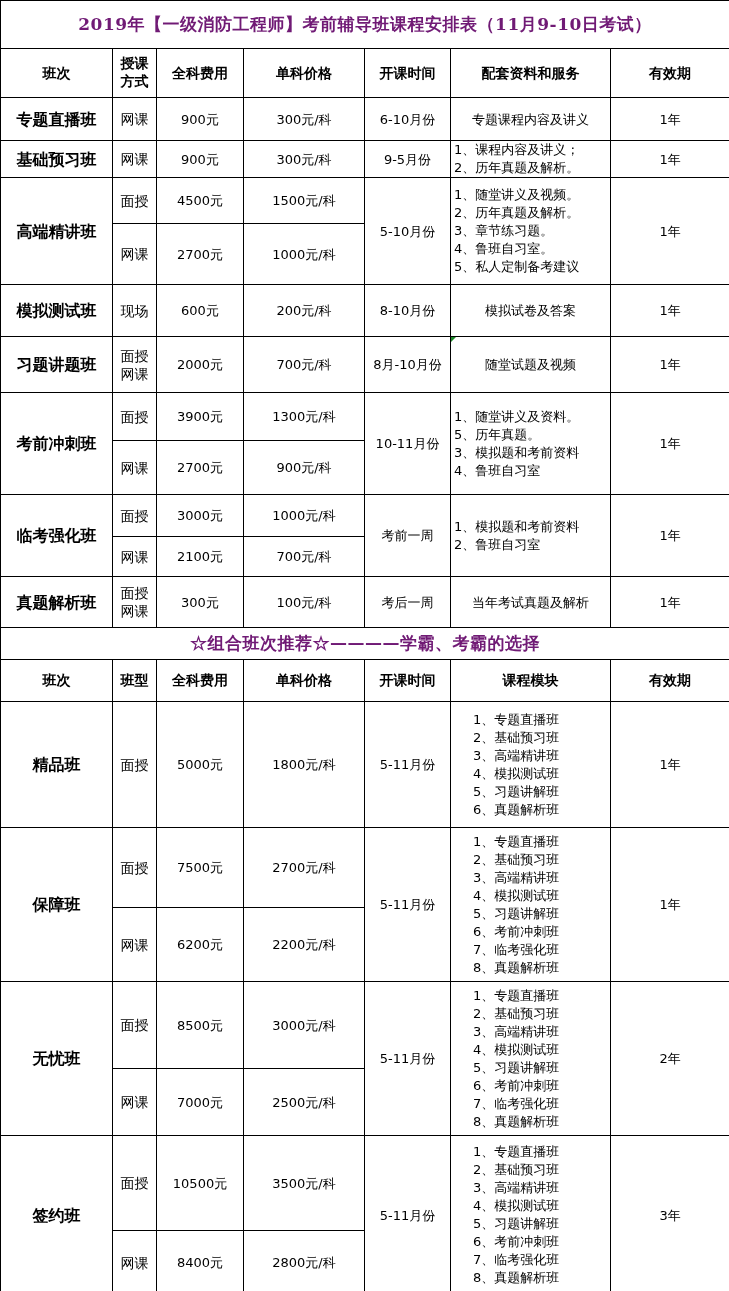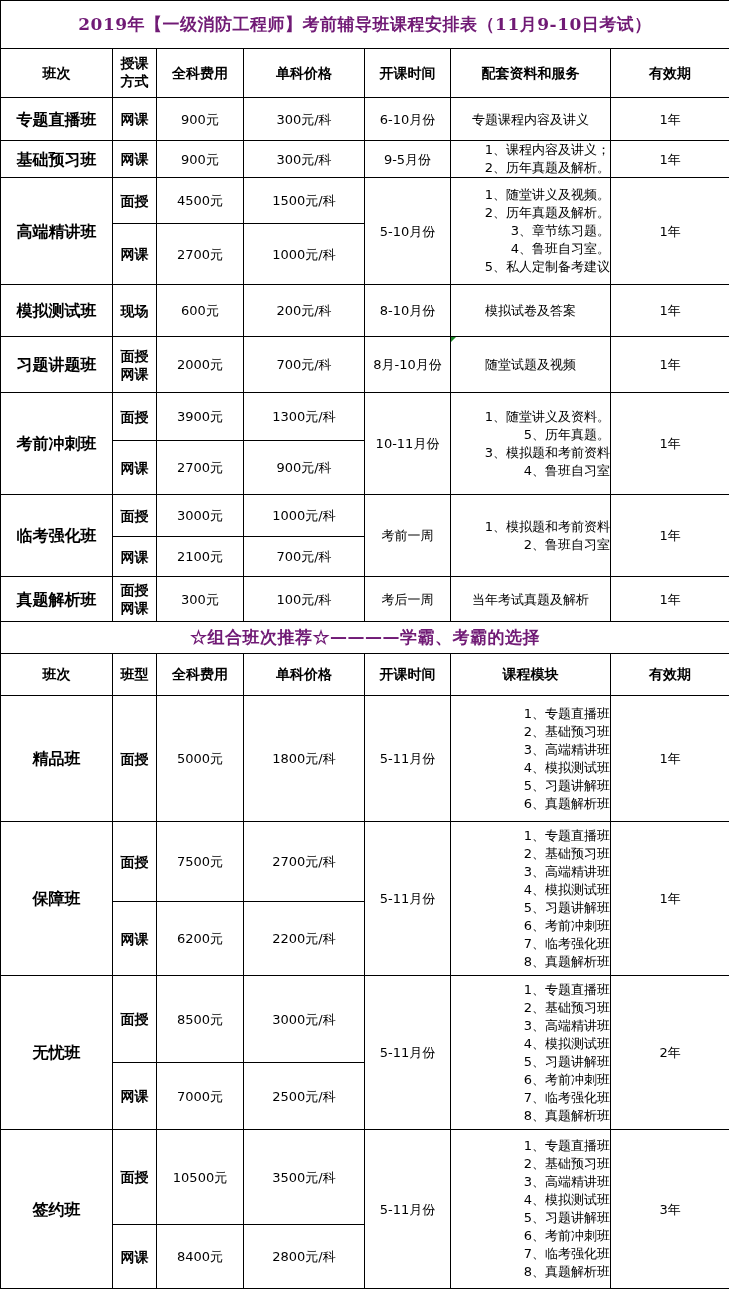--- a/index.html
+++ b/index.html
@@ -2,24 +2,24 @@
 <html><head>
 <meta charset="utf-8">
 <style>
   html, body { margin:0; padding:0; background:#ffffff; }
   body { width:729px; height:1291px; overflow:hidden; font-family:"DejaVu Sans", "Liberation Sans", sans-serif; color:#000; }
   table { border-collapse:collapse; table-layout:fixed; width:729px; }
   td { border:1.5px solid #000; text-align:center; vertical-align:middle; padding:0; font-size:13px; line-height:17px; position:relative; }
   .title { color:#701a75; font-family:"DejaVu Serif", "Liberation Serif", serif; font-weight:bold; font-size:17px; letter-spacing:0.5px; }
   .hdr { font-weight:bold; font-size:14px; }
   .cls { font-weight:bold; font-size:16px; }
-  .mode { font-weight:bold; font-size:14px; line-height:18px; }
+  .mode { font-weight:normal; font-size:14px; line-height:18px; }
   .svc { text-align:left; padding-left:3px; font-size:13px; line-height:18px; }
-  .mods { text-align:left; padding-left:30px; font-size:13px; line-height:18px; }
-  .mods div, .svc div { white-space:nowrap;text-align:right; }
+  .mods { text-align:left; padding-left:22px; font-size:13px; line-height:18px; }
+  .mods div, .svc div { white-space:nowrap; }
   .tri { position:absolute; left:0; top:0; width:0; height:0; border-top:5px solid #1e8a2a; border-right:5px solid transparent; }
 </style>
 </head>
 <body>
 
 <table>
   <colgroup>
     <col style="width:112px">
       <col style="width:44px">
       <col style="width:87px">
@@ -145,21 +145,21 @@
       <div>2、鲁班自习室</div>
     </td>
     <td rowspan="2">1年</td>
   </tr>
   <tr style="height:40px">
     <td class="mode">网课</td>
     <td>2100元</td>
     <td>700元/科</td>
   </tr>
 
-  <tr style="height:45px">
+  <tr style="height:51px">
     <td class="cls">真题解析班</td>
     <td class="mode">
       <div>面授</div>
       <div>网课</div>
     </td>
     <td>300元</td>
     <td>100元/科</td>
     <td>考后一周</td>
     <td>当年考试真题及解析</td>
     <td>1年</td>

